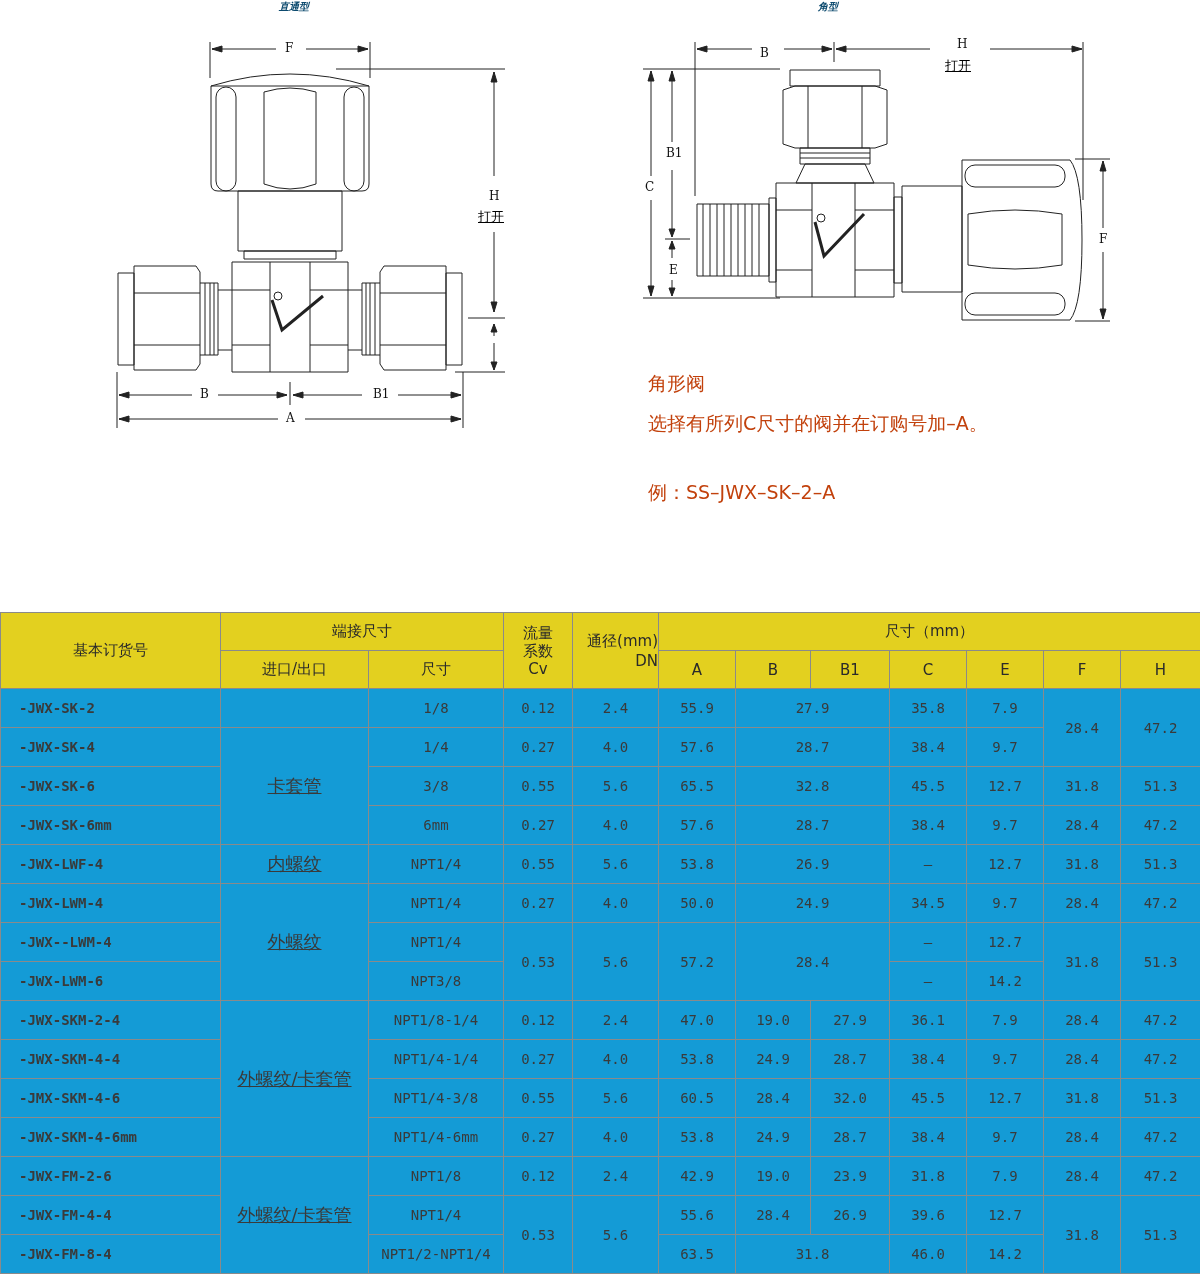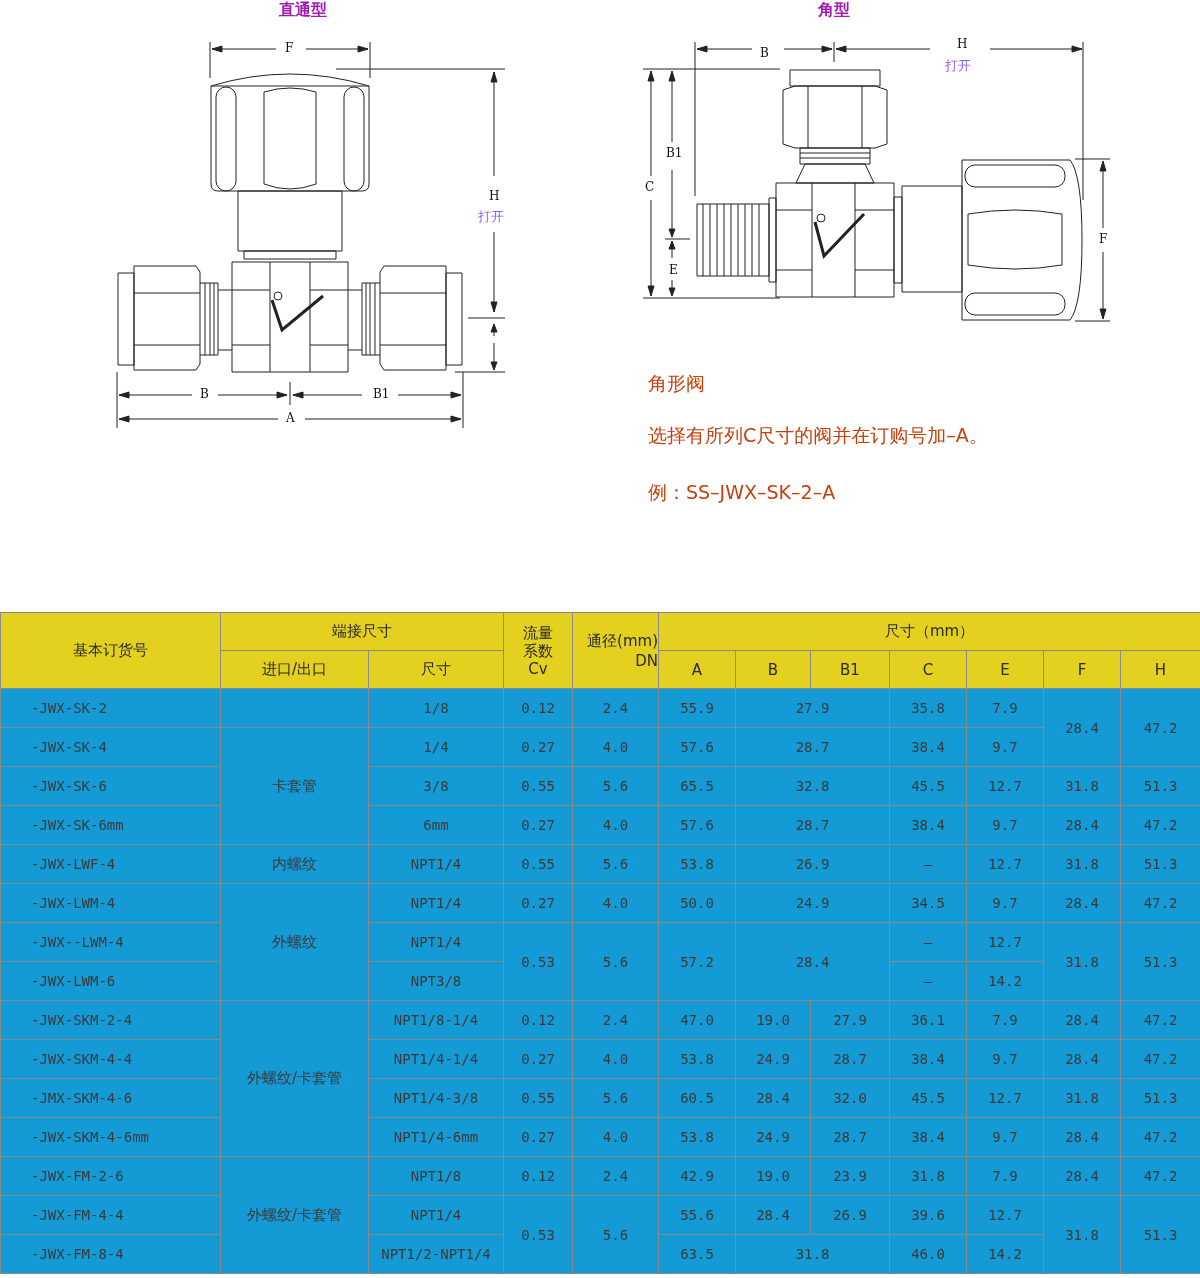--- a/index.html
+++ b/index.html
@@ -1,28 +1,28 @@
 <!DOCTYPE html>
 <html><head>
 <meta charset="utf-8">
 <style>
   html, body { margin:0; padding:0; background:#ffffff; }
   body { width:1200px; height:1278px; position:relative; overflow:hidden; font-family:"DejaVu Sans", sans-serif; }
   .abs { position:absolute; }
-  .fig-title { font-size:16px; font-weight:bold; color:#a21caf; }
+  .fig-title { font-size:10px; font-weight:bold; color:#0c4a6e;font-style:italic; }
   .dim { font-family:"DejaVu Serif", serif; font-size:12px; color:#111; background:#fff; padding:0 2px; }
-  .dimcn { font-size:13px; color:#8b5cf6; background:#fff; }
+  .dimcn { font-size:13px; color:#000000; background:#fff;text-decoration:underline; }
   .note { font-size:19px; color:#c2410c; }
   svg line, svg path, svg rect, svg ellipse, svg polyline, svg polygon { vector-effect:non-scaling-stroke; }
   table.spec { position:absolute; left:0; top:612px; width:1200px; border-collapse:collapse; table-layout:fixed; }
   table.spec td { border:1px solid #8a8a8a; text-align:center; vertical-align:middle; padding:0; overflow:hidden; white-space:nowrap; }
   table.spec thead td { background:#e3d01f; color:#2a2a2a; font-size:15px; height:37px; }
   table.spec tbody td { background:#149bd6; color:#3a3a3a; font-family:"DejaVu Sans Mono", monospace; font-size:14px; height:38px; }
-  table.spec tbody td.model { text-align:left; padding-left:30px; }
-  table.spec tbody td.cn { font-family:"DejaVu Sans", sans-serif; font-size:15px; }
+  table.spec tbody td.model { text-align:left; padding-left:18px;font-weight:bold; }
+  table.spec tbody td.cn { font-family:"DejaVu Sans", sans-serif; font-size:18px;text-decoration:underline; }
 </style>
 </head>
 <body>
 
 <div class="abs fig-title" style="left:279px; top:0px;">直通型</div>
 
 <svg class="abs" style="left:0; top:0;" width="600" height="440" viewBox="0 0 600 440" fill="none" stroke="#222" stroke-width="1">
 
   <line x1="210" y1="42" x2="210" y2="78"></line>
     <line x1="370" y1="42" x2="370" y2="78"></line>
@@ -188,21 +188,21 @@
 
 <div class="abs dim" style="left:758px; top:46px;">B</div>
 <div class="abs dim" style="left:955px; top:37px;">H</div>
 <div class="abs dimcn" style="left:945px; top:57px;">打开</div>
 <div class="abs dim" style="left:664px; top:146px;">B1</div>
 <div class="abs dim" style="left:643px; top:180px;">C</div>
 <div class="abs dim" style="left:667px; top:263px;">E</div>
 <div class="abs dim" style="left:1097px; top:232px;">F</div>
 
 <div class="abs note" style="left:648px; top:371px;">角形阀</div>
-<div class="abs note" style="left:648px; top:411px;margin-top:12px;">选择有所列C尺寸的阀并在订购号加–A。</div>
+<div class="abs note" style="left:648px; top:411px;">选择有所列C尺寸的阀并在订购号加–A。</div>
 <div class="abs note" style="left:648px; top:480px;">例：SS–JWX–SK–2–A</div>
 
 <table class="spec">
   <colgroup>
     <col style="width:220px">
       <col style="width:148px">
       <col style="width:135px">
       <col style="width:69px">
       <col style="width:86px">
     <col style="width:77px">

